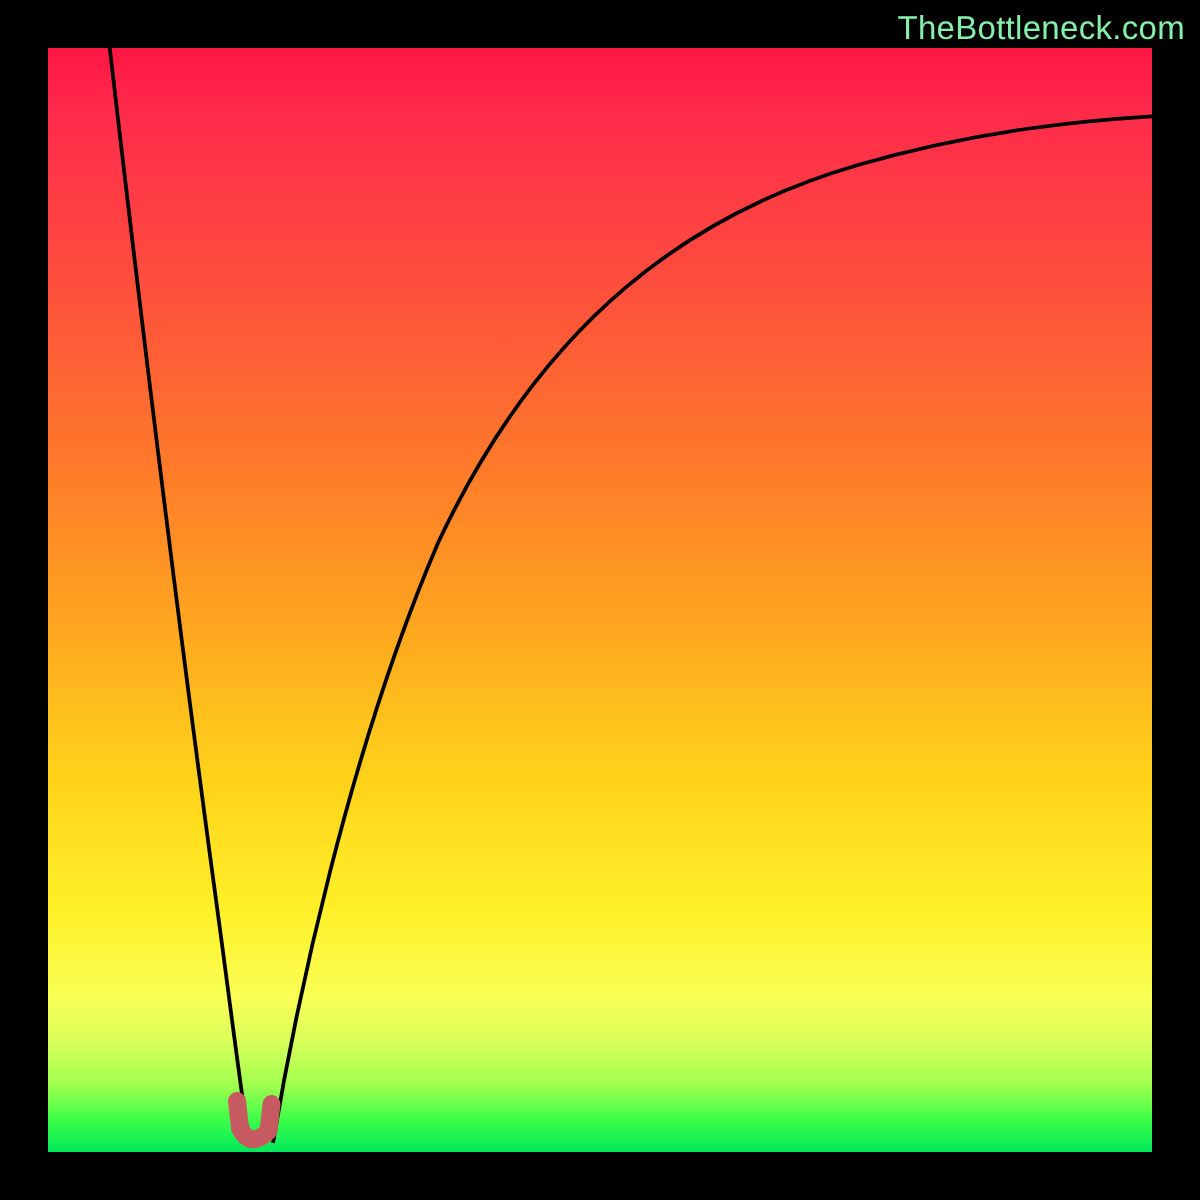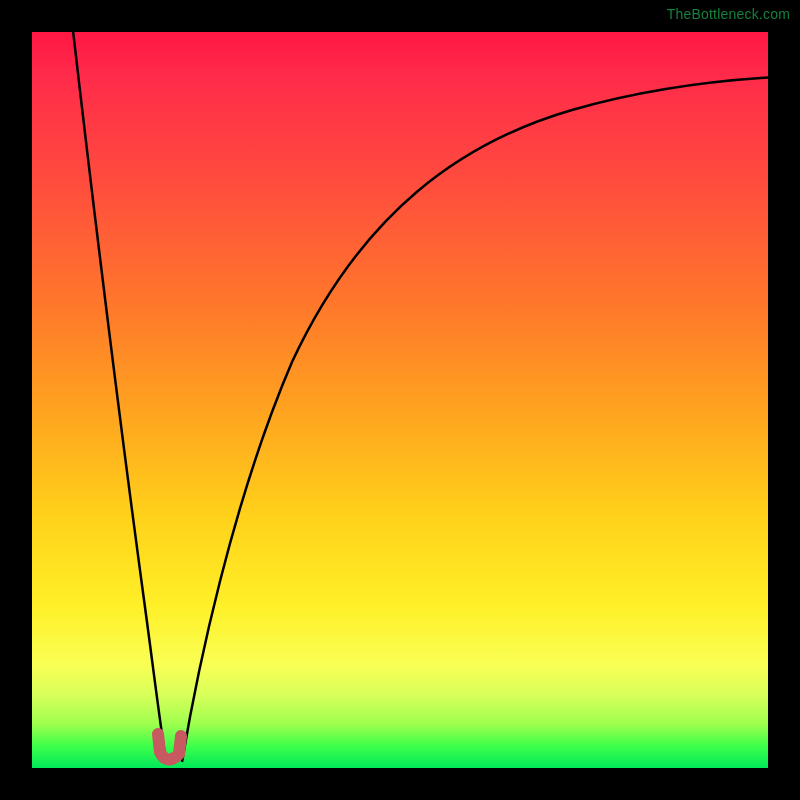--- a/index.html
+++ b/index.html
@@ -37,23 +37,23 @@
       #d9ff5a 90%,
       #9fff4e 94%,
       #3eff4a 97%,
       #00e85a 100%
     );
   }
   .watermark {
     position: absolute;
     top: 6px;
     right: 10px;
-    font-size: 14px;
+    font-size: 22px;
     font-weight: 500;
-    color: #15803d;
+    color: #86efac;
     letter-spacing: 0.2px;
     user-select: none;
   }
   svg.curves {
     position: absolute;
     inset: 0;
     width: 100%;
     height: 100%;
   }
   .curve {

